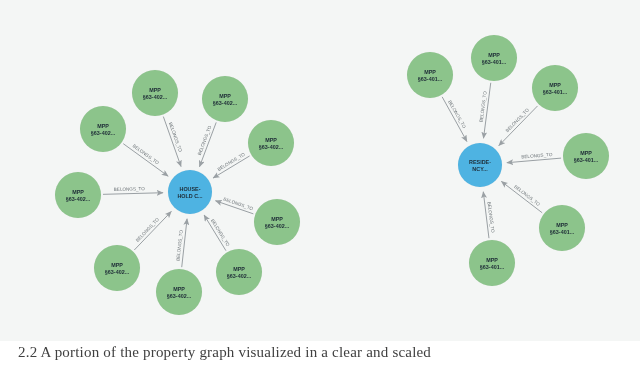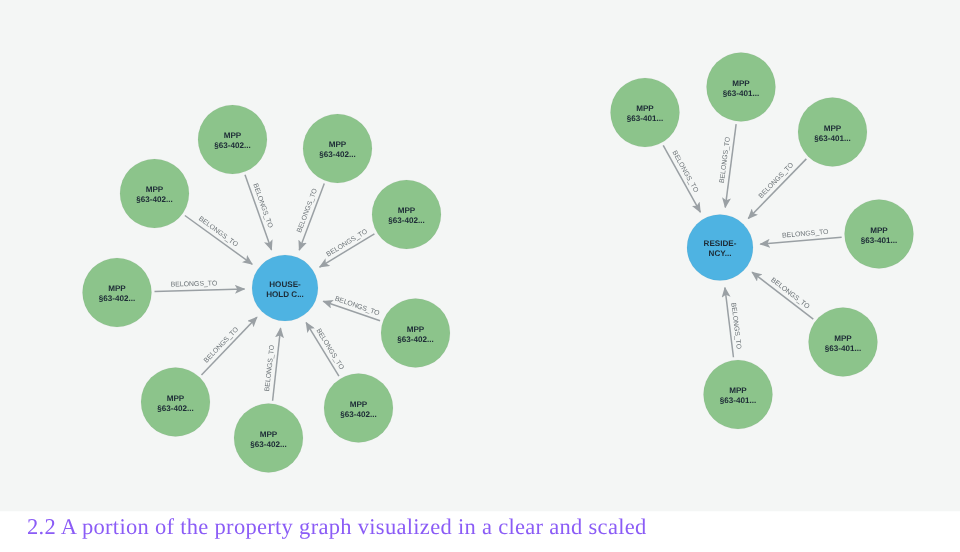--- a/index.html
+++ b/index.html
@@ -11,21 +11,21 @@
   .node-circle{stroke:rgba(0,0,0,0.05);stroke-width:0.5;}
   .node-label{font-family:"Liberation Sans","DejaVu Sans",sans-serif;
               fill:#1d2b36;text-anchor:middle;font-weight:700;}
   .edge-line{stroke:#9aa0a4;stroke-width:1;fill:none;}
   .edge-label{font-family:"Liberation Sans","DejaVu Sans",sans-serif;
               fill:#6d7478;text-anchor:middle;font-weight:400;}
   #caption{position:absolute;left:0;top:341px;width:640px;height:27px;
            background:#ffffff;overflow:hidden;}
   #caption-text{position:absolute;left:18px;top:3px;width:610px;
                 font-family:"Liberation Serif","DejaVu Serif",serif;
-                font-size:15px;color:#8b5cf6;white-space:nowrap;
+                font-size:15px;color:#404040;white-space:nowrap;
                 letter-spacing:0.2px;}
 </style>
 </head>
 <body>
 
 <div id="stage">
 
   <div id="canvas">
     <svg class="graph" viewBox="0 0 640 341">
       <defs>

